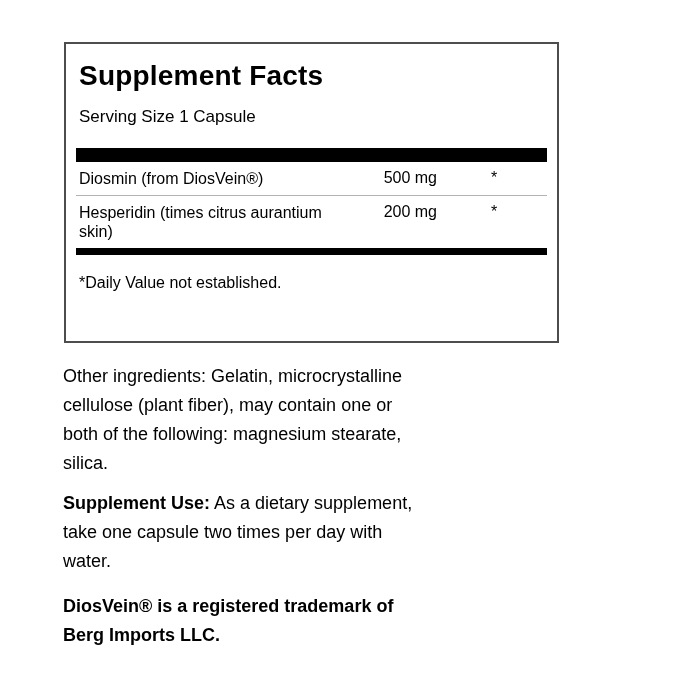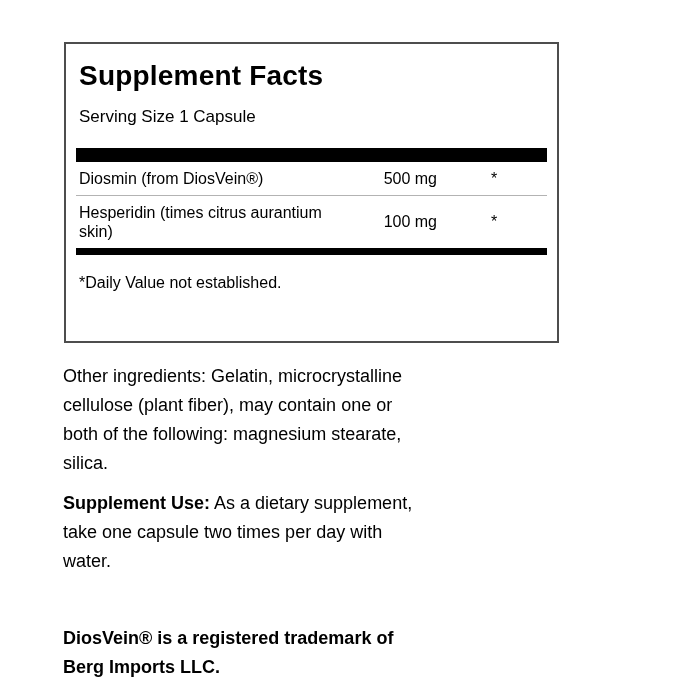--- a/index.html
+++ b/index.html
@@ -58,21 +58,21 @@
   .dv-header {
     width: 106px;
     margin-left: 4px;
     text-align: center;
     font-weight: bold;
     font-size: 15px;
     line-height: 19px;
   }
   .ingredient-row {
     display: flex;
-    align-items: center;
+    align-items: flex-start;
     padding: 7px 0;
   }
   .row-divided { border-bottom: 1px solid #b3b3b3; }
   .row-name {
     flex: 1;
     padding-left: 3px;
     font-size: 16px;
     line-height: 19px;
   }
   .row-amount {
@@ -97,21 +97,21 @@
   .para {
     position: absolute;
     left: 63px;
     width: 430px;
     font-size: 18px;
     line-height: 29px;
     white-space: pre-line;
   }
   .para-other { top: 362px; }
   .para-suggested { top: 489px; }
-  .para-trademark { top: 624px; font-weight: bold; }
+  .para-trademark { top: 592px; font-weight: bold; }
   .bold-inline { font-weight: bold; }
 </style>
 </head>
 <body>
 
 <div class="page">
 
   <div class="facts-box">
     <div class="panel-title">Supplement Facts</div>
 
@@ -123,21 +123,21 @@
     <div class="thick-bar"></div>
 
     <div class="ingredient-row row-divided">
       <span class="row-name">Diosmin (from DiosVein®)</span>
       <span class="row-amount">500 mg</span>
       <span class="row-dv">*</span>
     </div>
 
     <div class="ingredient-row">
       <span class="row-name">Hesperidin (times citrus aurantium skin)</span>
-      <span class="row-amount">100 mg</span>
+      <span class="row-amount">200 mg</span>
       <span class="row-dv">*</span>
     </div>
 
     <div class="thick-bar"></div>
 
     <div class="footnote">*Daily Value not established.</div>
   </div>
 
   <p class="para para-other">Other ingredients: Gelatin, microcrystalline
 cellulose (plant fiber), may contain one or

